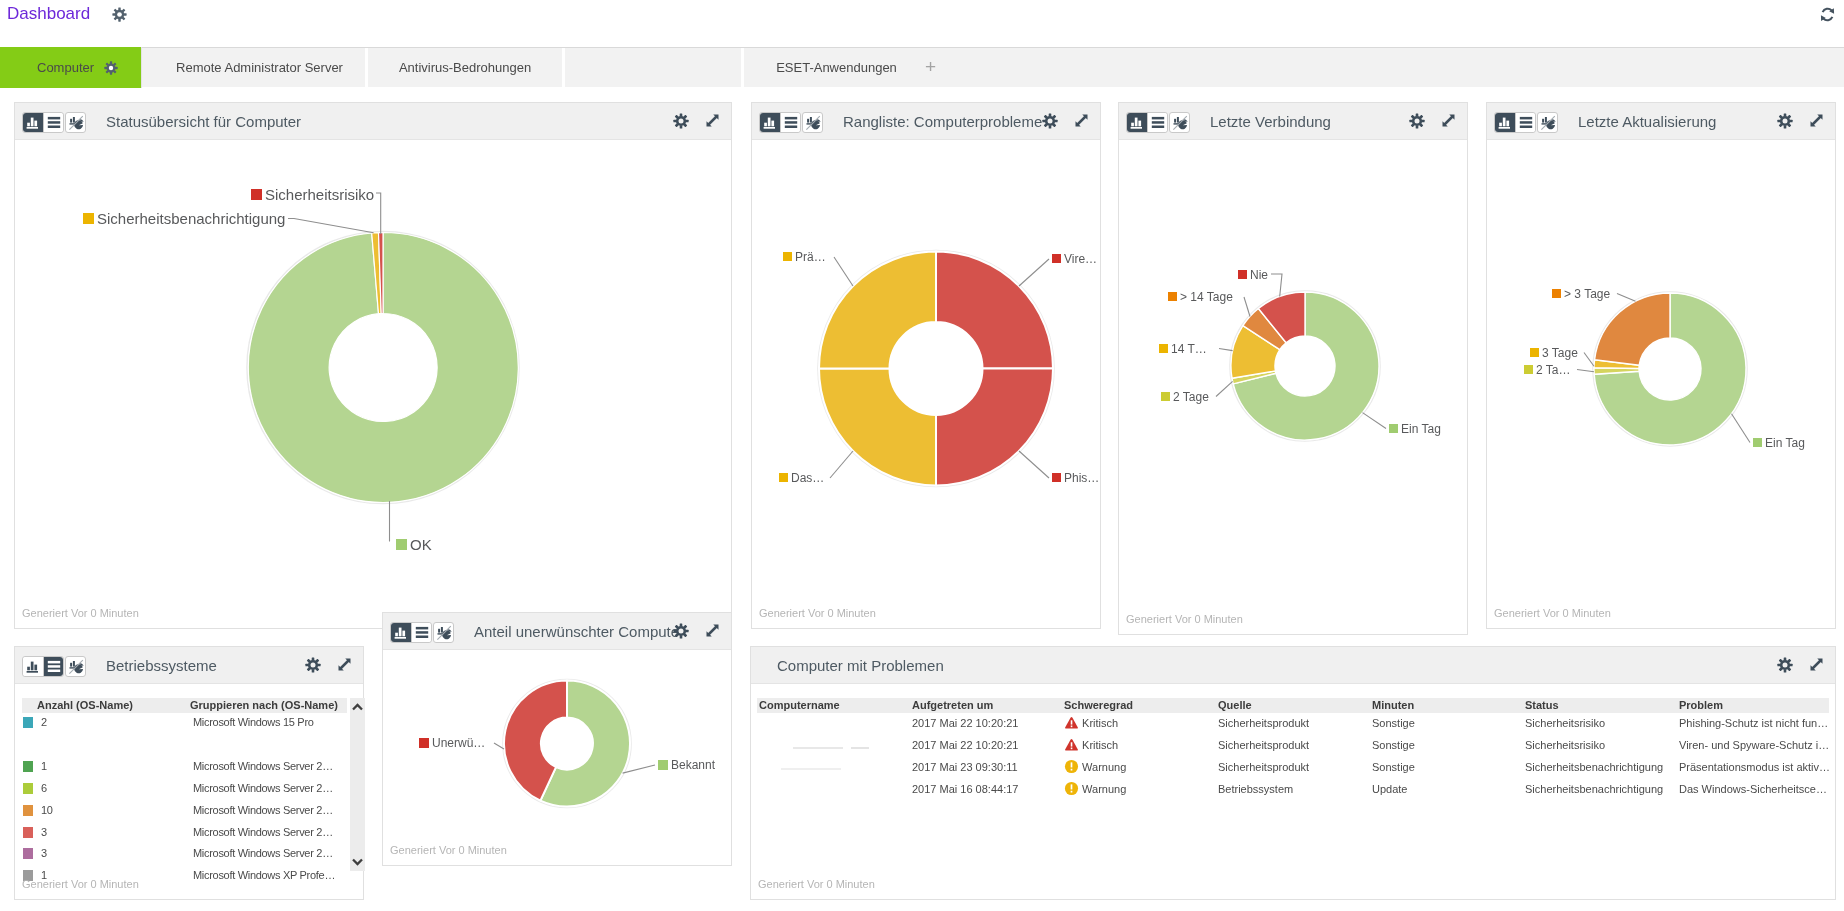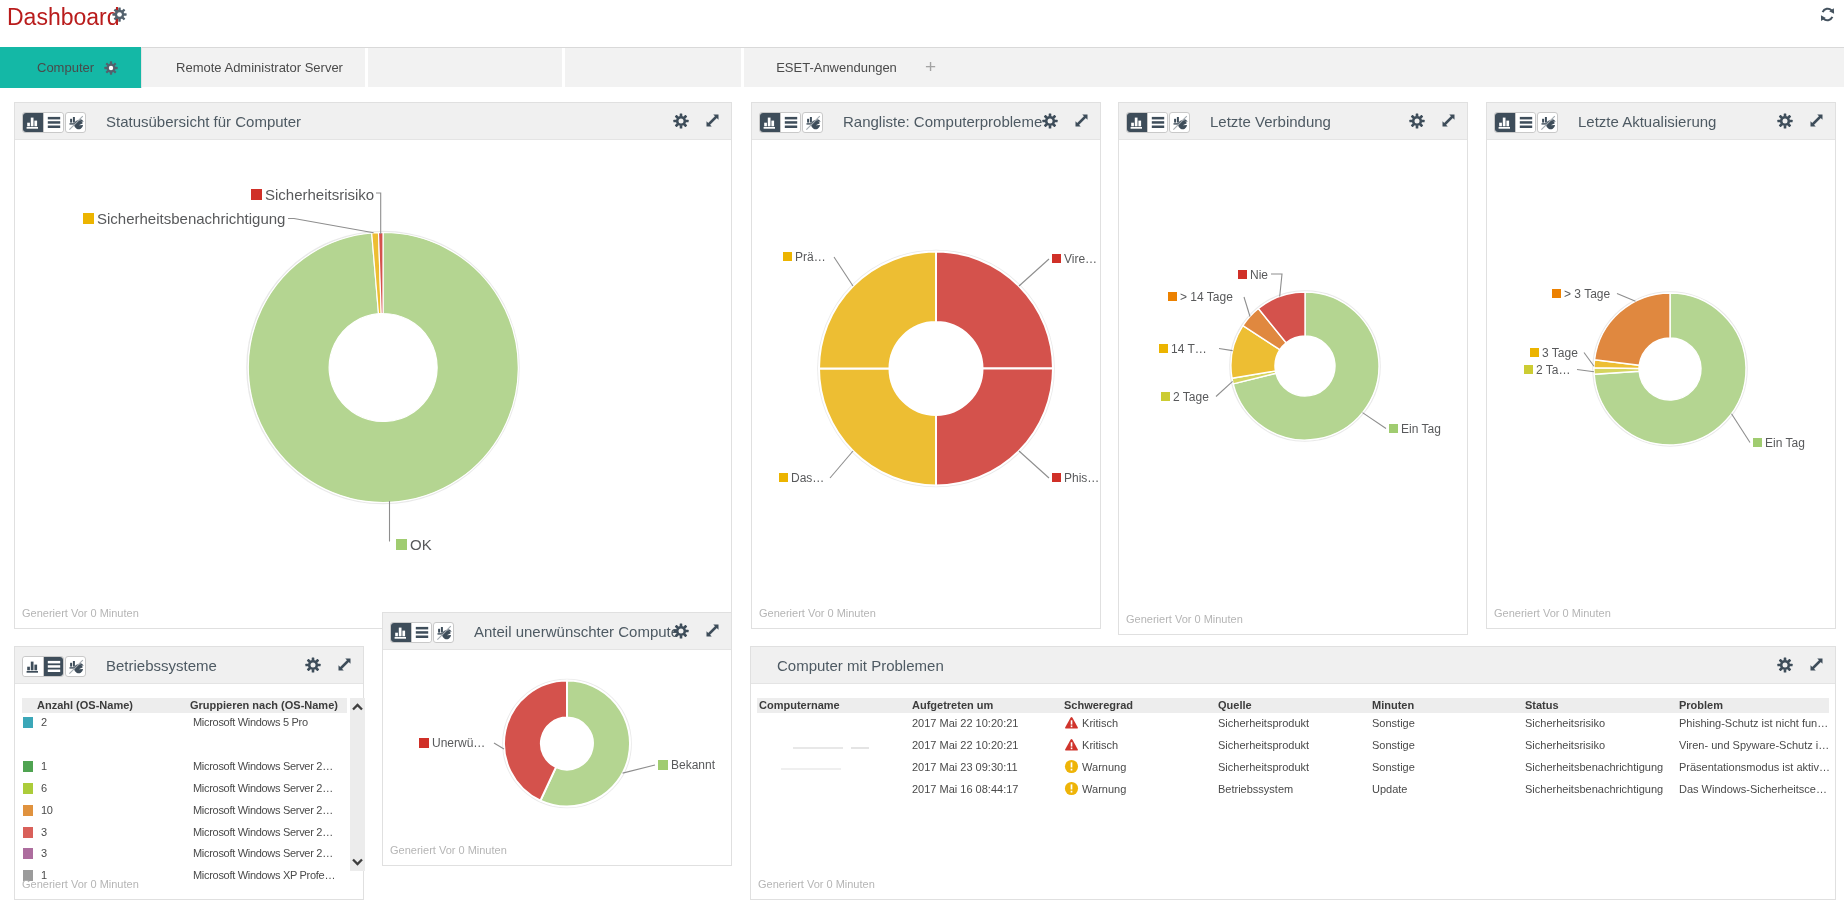--- a/index.html
+++ b/index.html
@@ -1,21 +1,21 @@
 <!DOCTYPE html>
 <html><head><meta charset="utf-8"><style>
 * { margin:0; padding:0; box-sizing:border-box; }
 html,body { width:1844px; height:911px; background:#fff; font-family:"Liberation Sans",sans-serif; position:relative; overflow:hidden; }
 .topbar { position:absolute; left:0; top:0; width:100%; height:47px; background:#fff; }
-.title { position:absolute; left:7px; top:4px; font-size:23px; color:#b91c1c; }
+.title { position:absolute; left:7px; top:4px; font-size:17px; color:#6d28d9; }
 .tgear { position:absolute; left:112px; top:7px; }
 .trefresh { position:absolute; right:9px; top:7px; }
 .tabs { position:absolute; left:0; top:47px; width:100%; height:40px; background:#f2f2f2; border-top:1px solid #d9d9d9; }
 .tab { position:absolute; top:0; height:40px; line-height:40px; text-align:center; font-size:13px; color:#4a4a4a; }
-.tab.act { background:#14b8a6; text-align:left; padding-left:37px; border-right:1px solid #e3e3e3; top:-1px; height:41px; line-height:41px; }
+.tab.act { background:#84cc16; text-align:left; padding-left:37px; border-right:1px solid #e3e3e3; top:-1px; height:41px; line-height:41px; }
 .tsep { position:absolute; top:0; width:3px; height:40px; background:#fff; }
 .plus { position:absolute; left:925px; top:0; height:40px; line-height:38px; font-size:19px; color:#a3a3a3; }
 .panel { position:absolute; background:#fff; border:1px solid #e0e0e0; }
 .phead { z-index:3; position:absolute; left:0; top:0; right:0; height:37px; background:#f0f0f0; border-bottom:1px solid #e4e4e4; }
 .ptitle { position:absolute; top:0; line-height:37px; font-size:15px; color:#4e5a63; }
 .hico { position:absolute; top:10px; }
 .igrp { position:absolute; left:7px; top:9px; border:1px solid #c9c9c9; border-radius:3px; display:inline-flex; background:#fff; }
 .ibtn { display:inline-block; width:20px; height:19px; line-height:0; }
 .ibtn svg { display:block; }
 .ibtn.single { position:absolute; left:50px; top:9px; border:1px solid #c9c9c9; border-radius:3px; background:#fff; width:21px; height:21px; padding:1px; }
@@ -72,20 +72,21 @@
           <rect x="6.7" y="0.4" width="2.6" height="3.2" rx="0.5" transform="rotate(180 8 8)"></rect>
           <rect x="6.7" y="0.4" width="2.6" height="3.2" rx="0.5" transform="rotate(225 8 8)"></rect>
           <rect x="6.7" y="0.4" width="2.6" height="3.2" rx="0.5" transform="rotate(270 8 8)"></rect>
           <rect x="6.7" y="0.4" width="2.6" height="3.2" rx="0.5" transform="rotate(315 8 8)"></rect>
           <circle cx="8" cy="8" r="5.1"></circle>
         </g>
         <circle cx="8" cy="8" r="2.5" fill="#fff"></circle>
       </svg></span>
   <div class="tab" style="left:144px;width:221px;padding-left:10px">Remote Administrator Server</div>
   <div class="tsep" style="left:365px"></div>
+  <div class="tab" style="left:368px;width:194px">Antivirus-Bedrohungen</div>
   <div class="tsep" style="left:562px"></div>
   <div class="tsep" style="left:741px"></div>
   <div class="tab" style="left:744px;width:185px">ESET-Anwendungen</div>
   <div class="plus">+</div>
 </div>
 <div class="panel" style="left:14px;top:102px;width:718px;height:527px">
     <div class="phead">
       <div class="igrp">
         <span class="ibtn" style="background:#3e4d5a;border-radius:3px 0 0 3px">
           <svg width="20" height="19" viewBox="0 0 20 19">
@@ -460,21 +461,21 @@
     </div>
     <div class="pbody">
       <div class="ostblclip">
         <div class="oshdr">
           <b style="position:absolute;left:15px">Anzahl (OS-Name)</b>
           <b style="position:absolute;left:168px">Gruppieren nach (OS-Name)</b>
         </div>
         <div class="osrow" style="top:65px">
           <span class="ossq" style="background:#3ba7b8"></span>
           <span class="osn">2</span>
-          <span class="osname">Microsoft Windows 5 Pro</span>
+          <span class="osname">Microsoft Windows 15 Pro</span>
         </div>
         <div class="osrow" style="top:109px">
           <span class="ossq" style="background:#4fa351"></span>
           <span class="osn">1</span>
           <span class="osname">Microsoft Windows Server 2…</span>
         </div>
         <div class="osrow" style="top:131px">
           <span class="ossq" style="background:#accc3a"></span>
           <span class="osn">6</span>
           <span class="osname">Microsoft Windows Server 2…</span>

